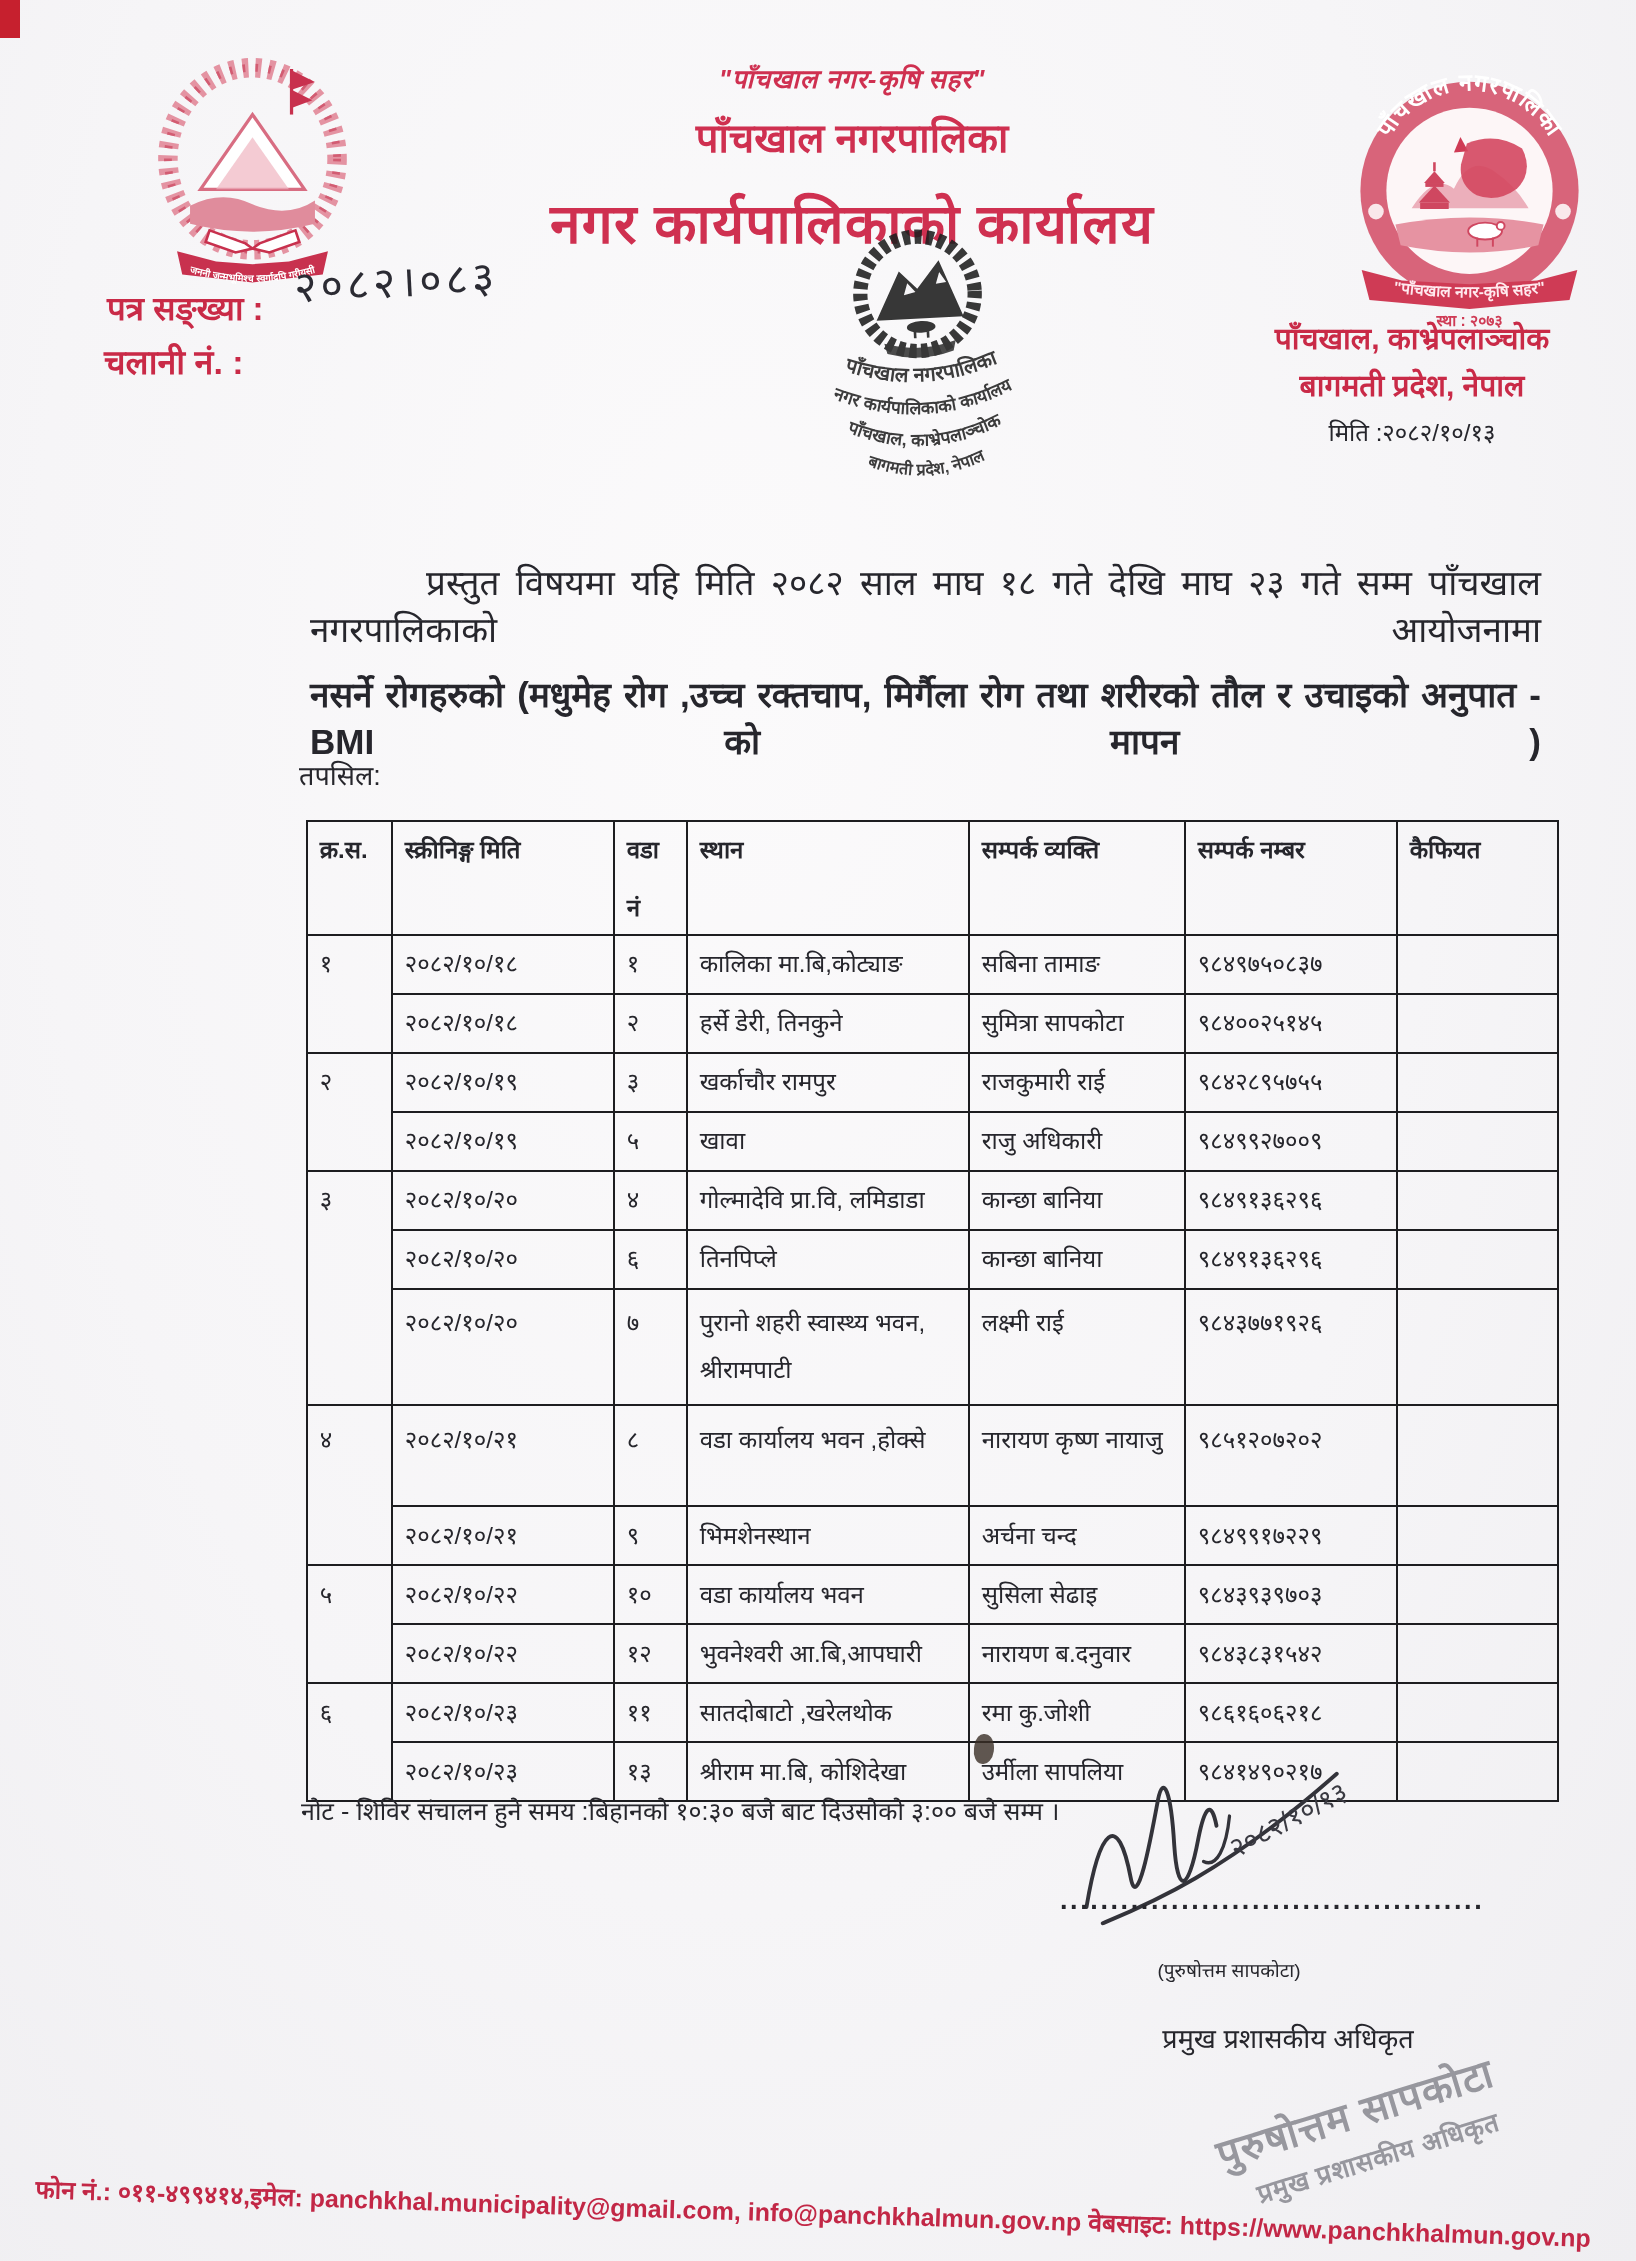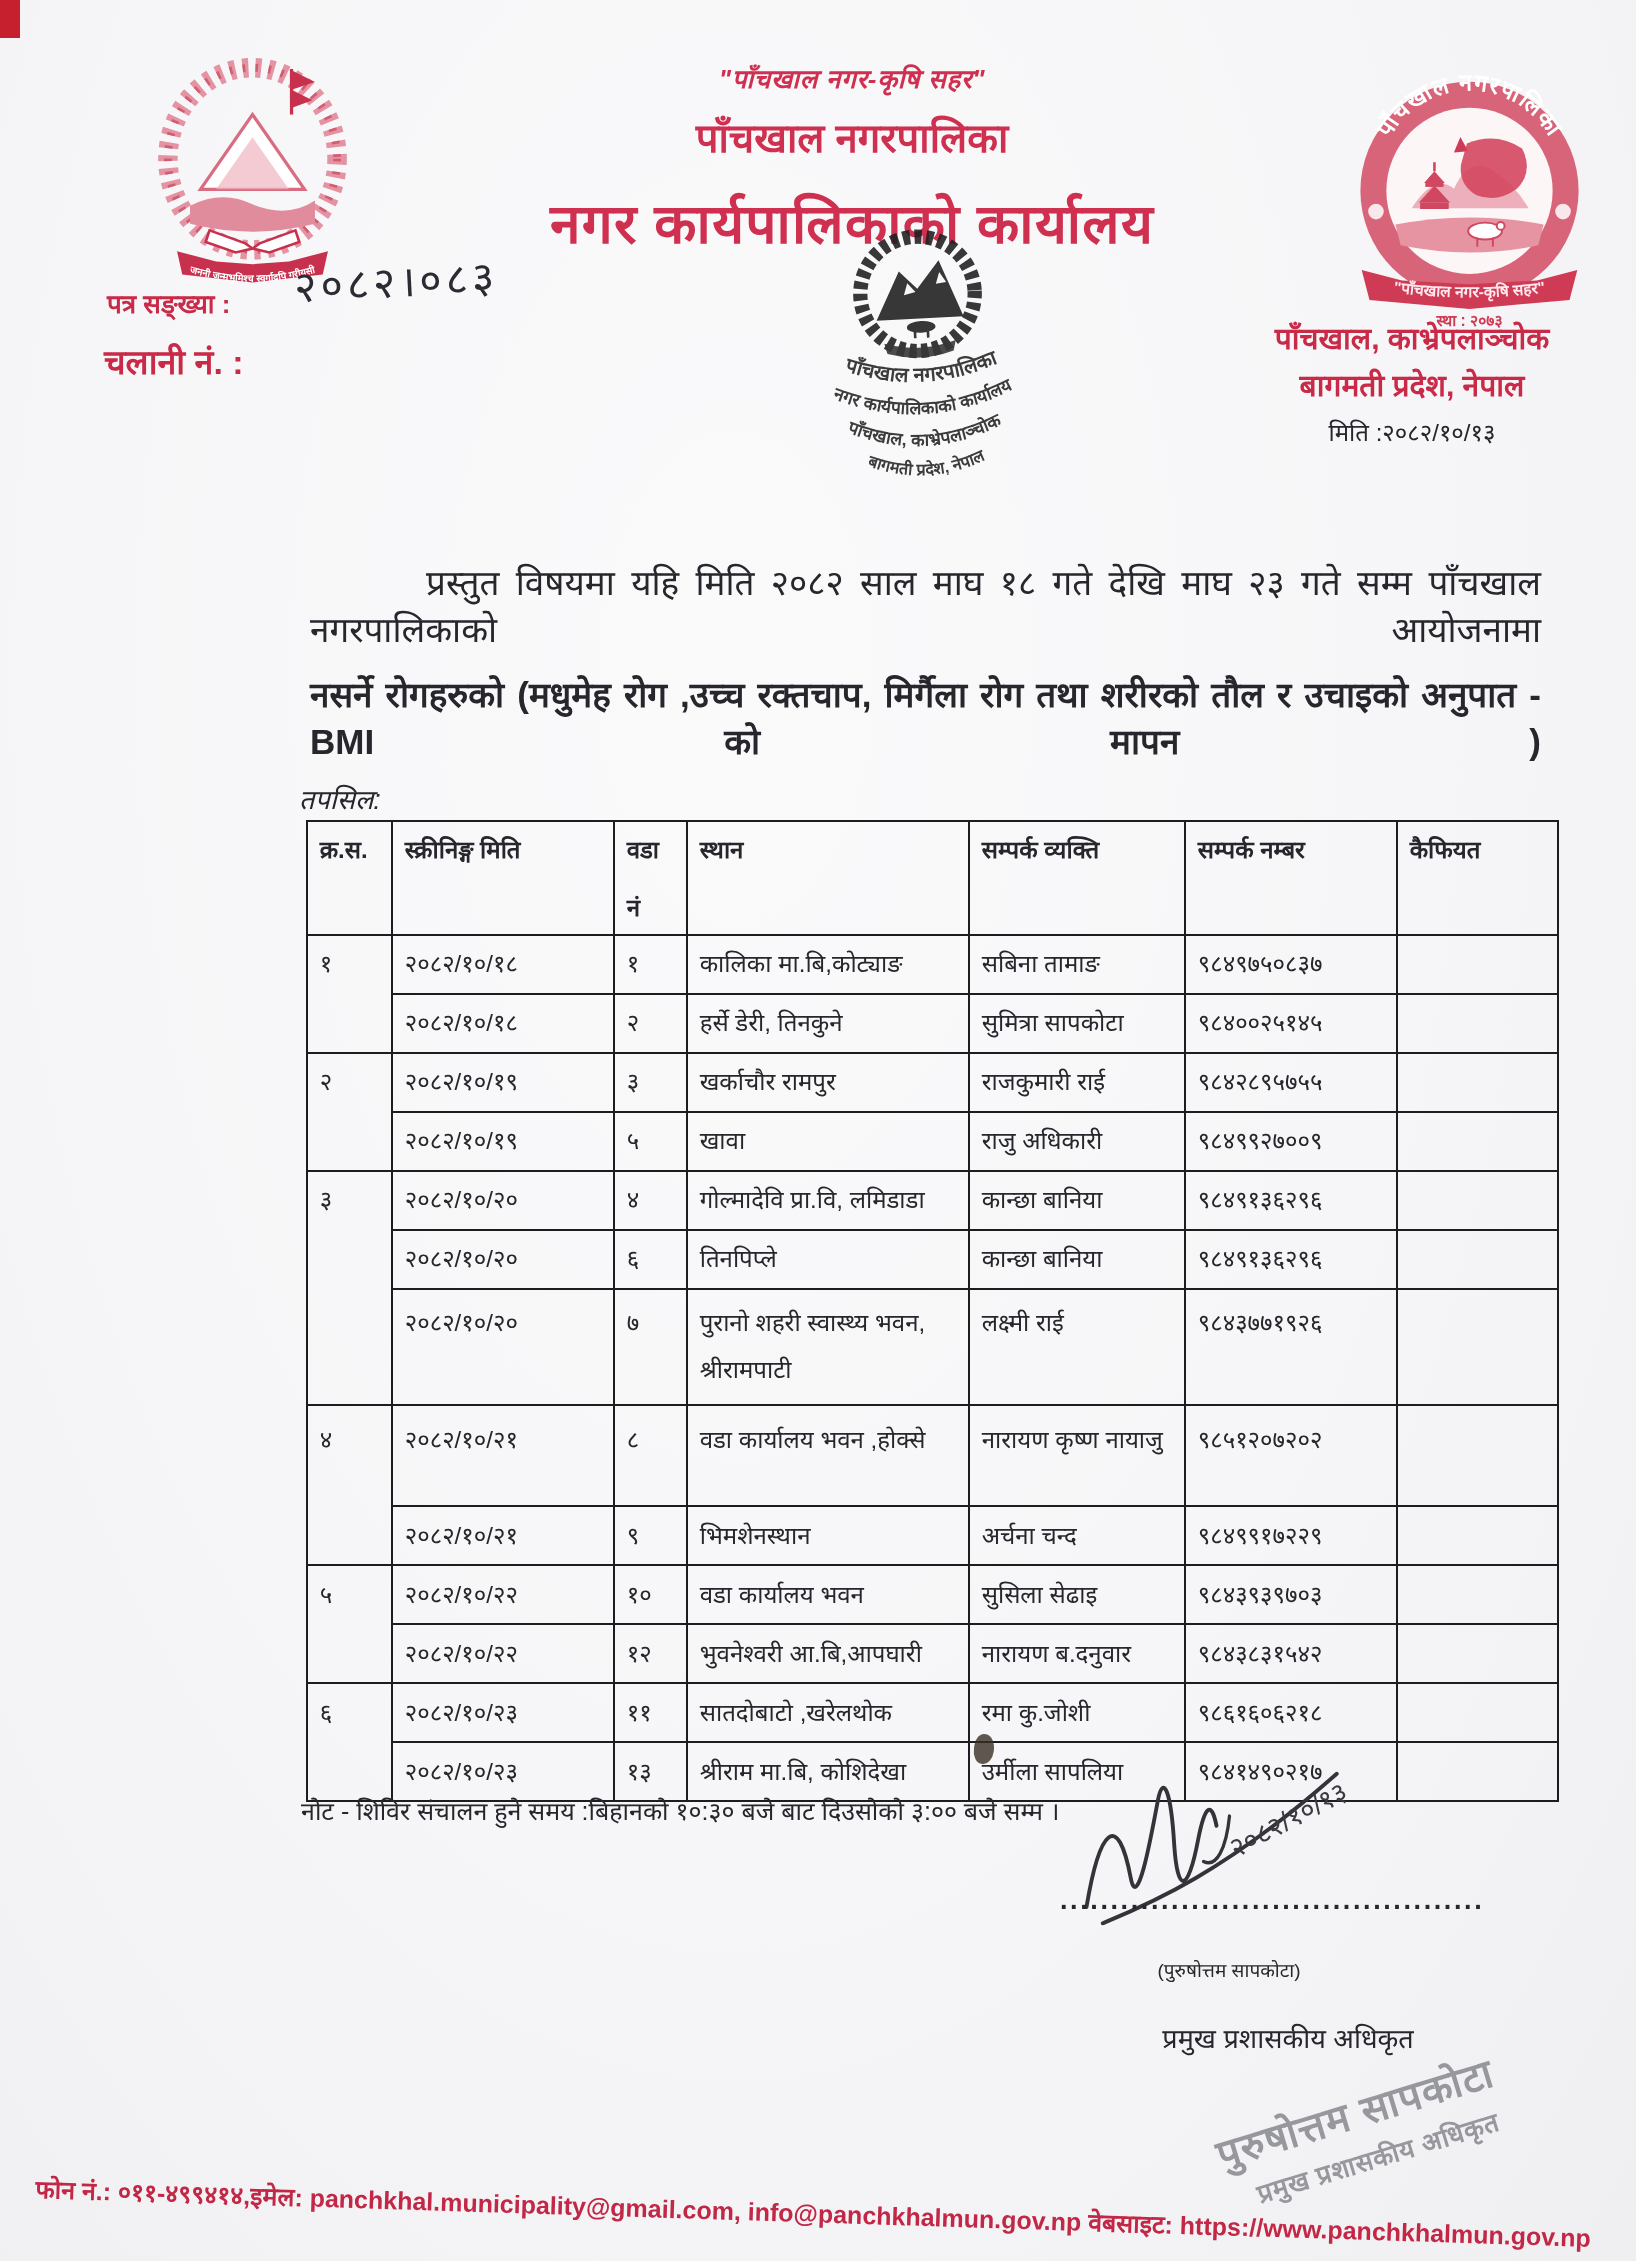--- a/index.html
+++ b/index.html
@@ -13,34 +13,34 @@
   .abs{position:absolute;}
   .red{color:#c92a47;}
   .corner-mark{left:0;top:0;width:19.5px;height:38px;background:#c6202e;}
 
   
   .header-center{left:416px;top:60px;width:872px;text-align:center;color:#cf3050;}
   .tagline{font-size:26px;font-weight:bold;font-style:italic;letter-spacing:0.7px;}
   .muni-title{font-size:40px;font-weight:bold;margin-top:13px;}
   .office-title{font-size:55px;font-weight:bold;margin-top:19.5px;letter-spacing:1.3px;}
 
-  .letter-no{left:107px;top:285px;font-size:26px;font-weight:bold;}
+  .letter-no{left:107px;top:285px;font-size:33px;font-weight:bold;}
   .letter-no-value{left:294px;top:251px;font-size:43px;color:#2b2b33;transform:rotate(-3deg);letter-spacing:3.9px;}
   .chalani{left:104px;top:338px;font-size:34px;font-weight:bold;}
 
   .addr-block{left:1256px;top:316px;width:312px;text-align:center;font-size:30px;font-weight:bold;line-height:1.55;}
   .miti-line{font-size:24px;font-weight:normal;color:#26262c;margin-top:5.2px;}
 
   
   .notice-heading{left:299px;top:489px;width:1229px;text-align:center;font-size:29px;font-weight:bold;color:#1d1d22;}
   .para{left:310px;top:558px;width:1231px;font-size:35px;color:#26262c;}
   .pline{margin-bottom:17.6px;text-align:justify;text-align-last:justify;white-space:normal;}
   .pline1{text-indent:116px;}
   .pline2{font-weight:bold;}
-  .tapasil{left:299px;top:780px;font-size:27px;color:#26262c;font-style:italic;}
+  .tapasil{left:299px;top:756px;font-size:27px;color:#26262c;}
 
   
   .sched{left:306px;top:820px;}
   table{border-collapse:collapse;table-layout:fixed;width:1250px;background:transparent;padding-left:16px;}
   th,td{border:2px solid #1d1d20;vertical-align:top;padding:10.4px 11.7px;font-size:24px;color:#26262c;text-align:left;font-weight:normal;word-wrap:break-word;}
   table{border:2.6px solid #17171a;}
   th{font-weight:bold;}
   tr.hrow{height:114px;}
   tr.r{height:59px;}
   tr.tall{height:101px;}

